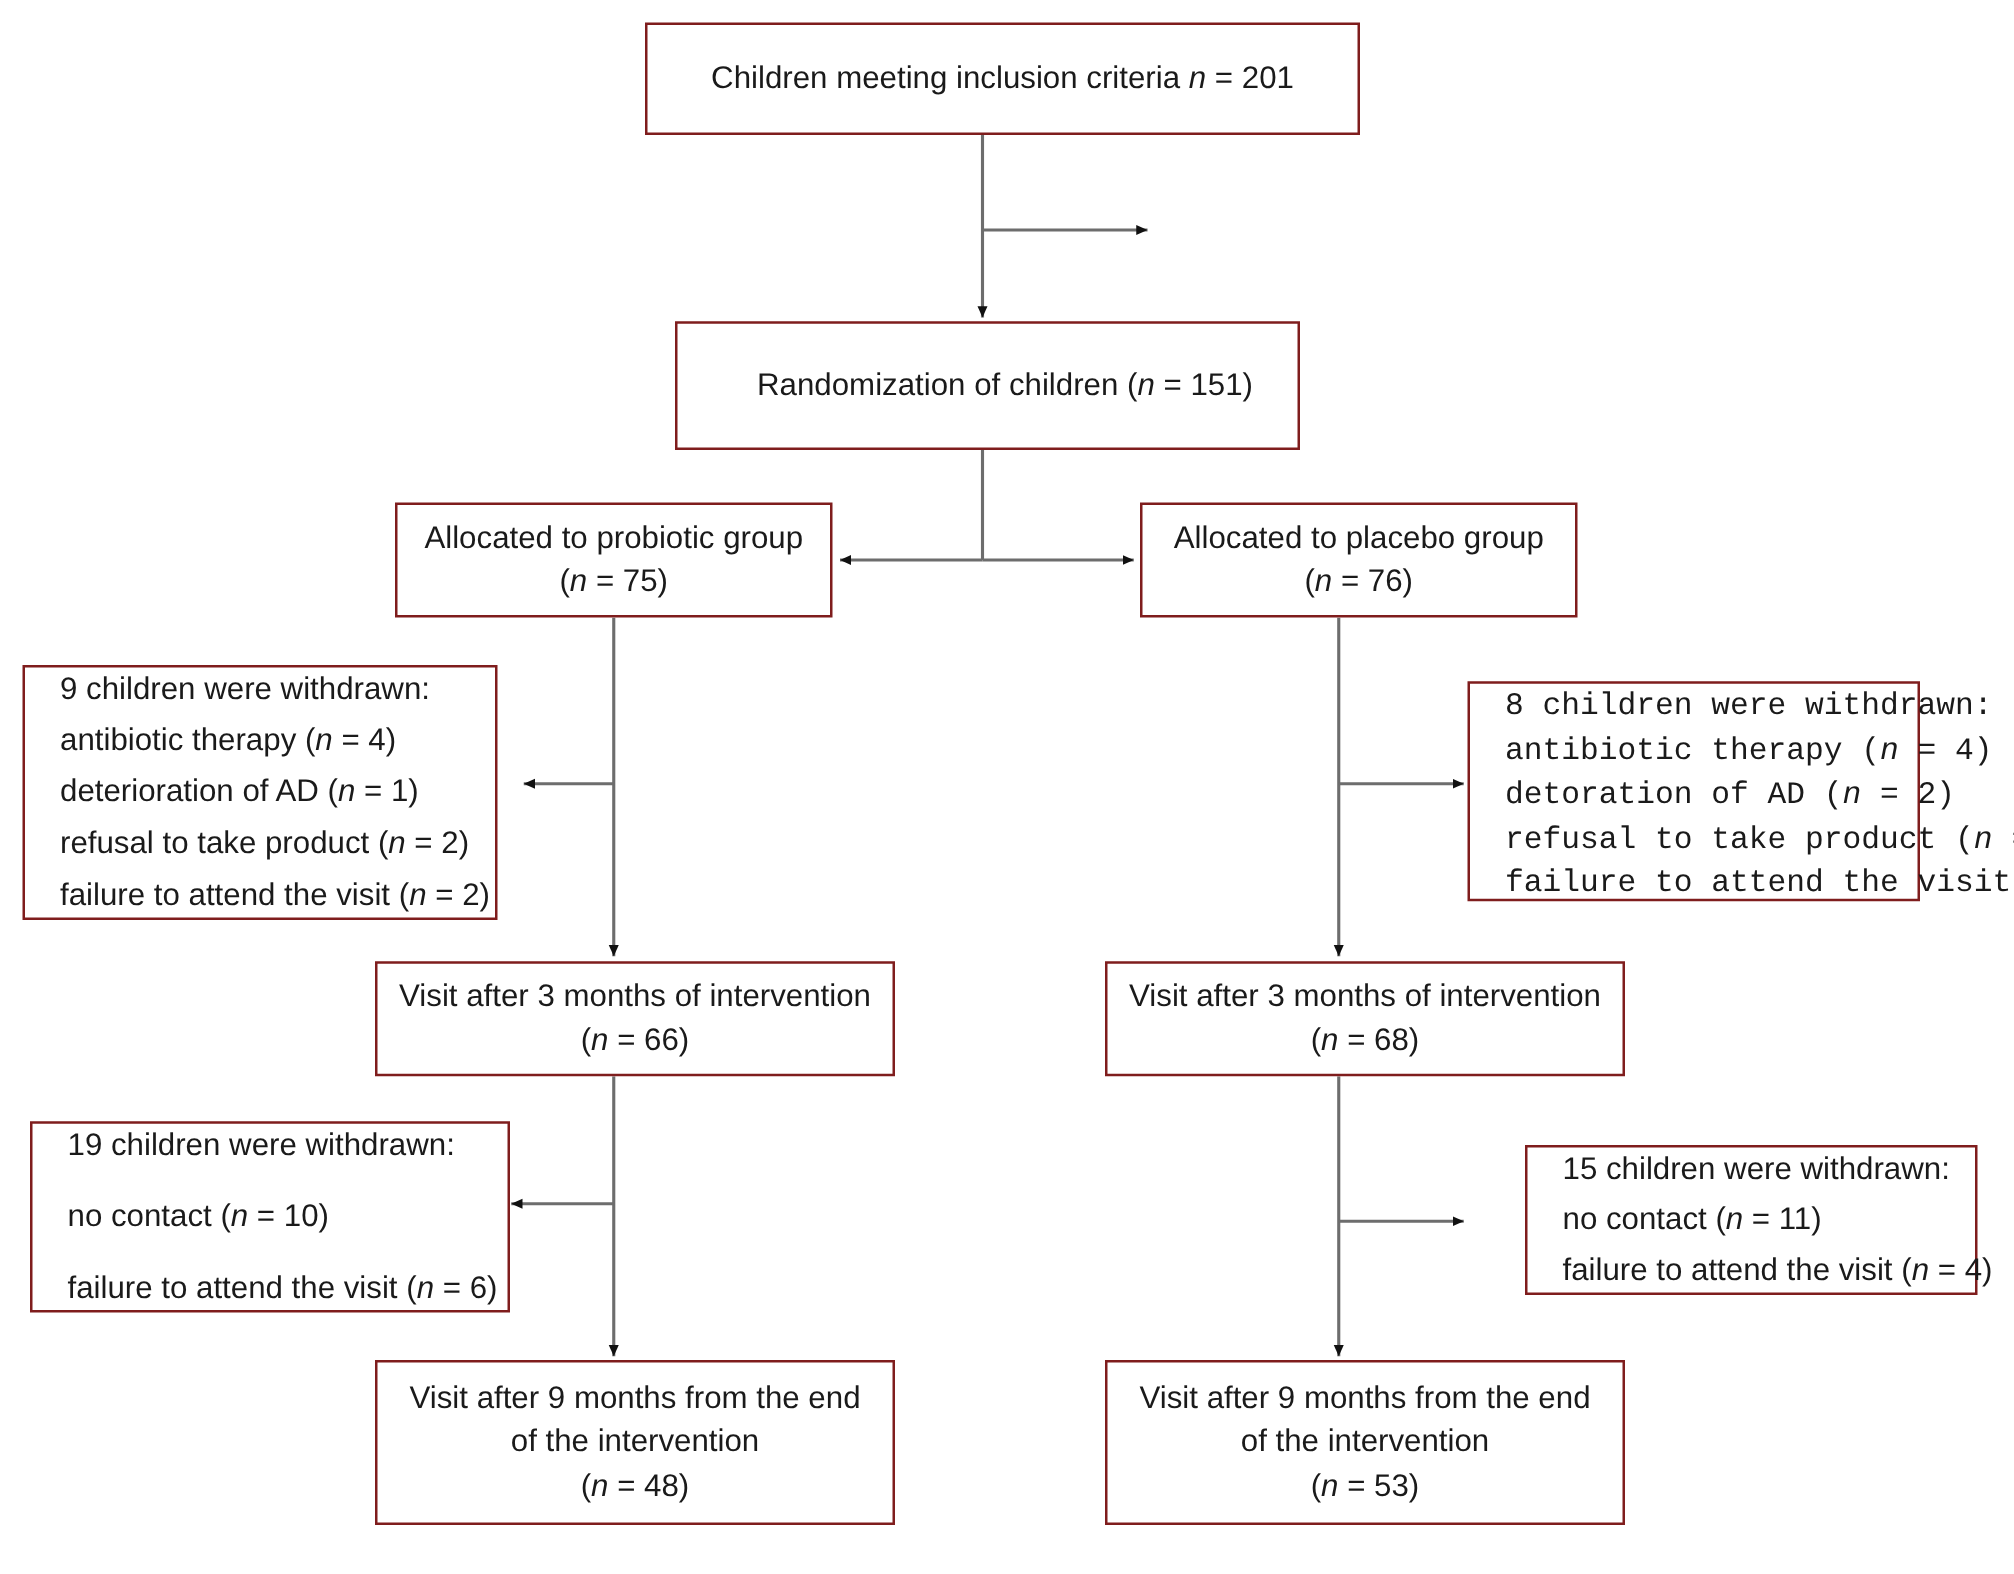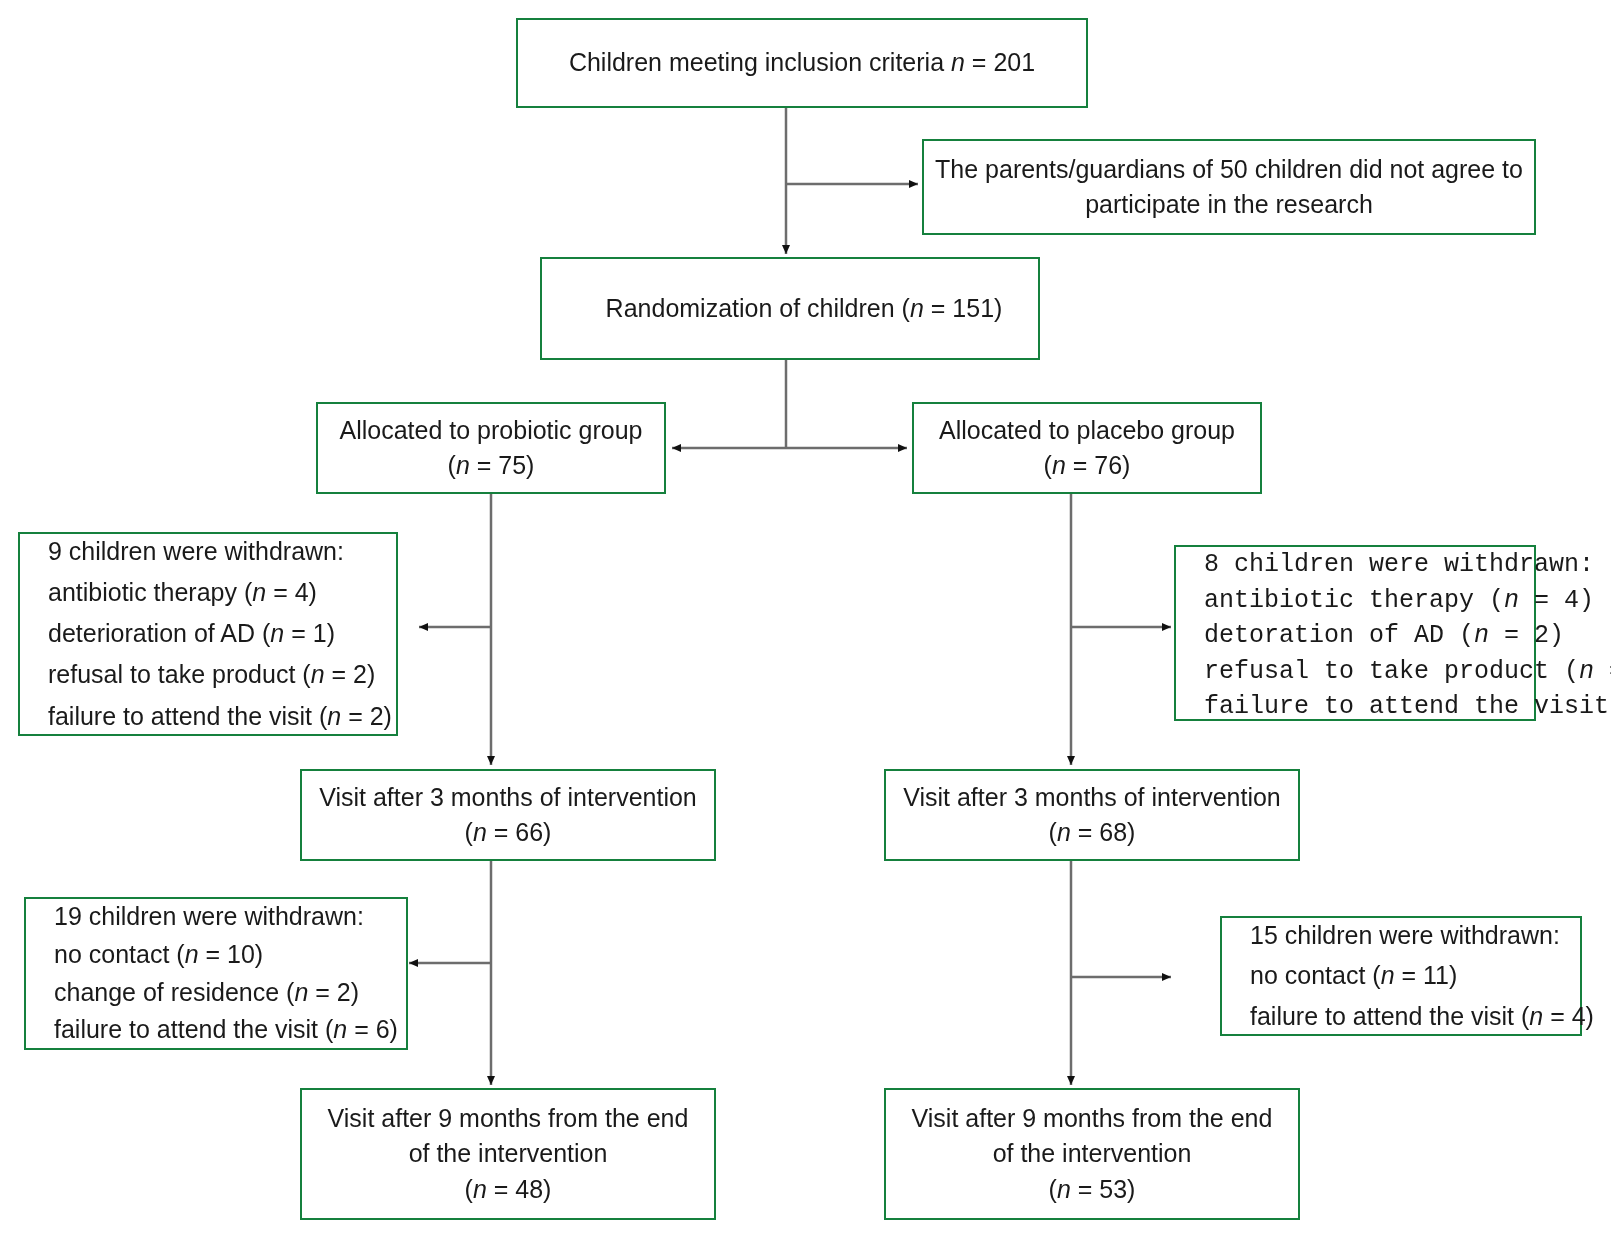--- a/index.html
+++ b/index.html
@@ -20,21 +20,21 @@
     position: absolute;
     left: 0;
     top: 0;
     width: 1611px;
     height: 1259px;
     pointer-events: none;
   }
   .node {
     position: absolute;
     box-sizing: border-box;
-    border: 2px solid #15803d;
+    border: 2px solid #7f1d1d;
     background: #ffffff;
     display: flex;
     flex-direction: column;
     justify-content: center;
     color: #1a1a1a;
     font-size: 25px;
     line-height: 1.42;
     z-index: 2;
   }
   .node.centered {
@@ -100,24 +100,20 @@
       <line x1="1071" y1="861" x2="1071" y2="1085" marker-end="url(#arrow-d)"></line>
 
       <line x1="1071" y1="977" x2="1171" y2="977" marker-end="url(#arrow-r)"></line>
     </g>
   </svg>
 
   <div class="node centered" style="left:516px; top:18px; width:572px; height:90px;">
     <div class="line">Children meeting inclusion criteria  <em>n</em> = 201</div>
   </div>
 
-  <div class="node centered" style="left:922px; top:139px; width:614px; height:96px;">
-    <div class="line">The parents/guardians of 50 children did not agree to</div>
-    <div class="line">participate in the research</div>
-  </div>
 
   <div class="node centered" style="left:540px; top:257px; width:500px; height:103px;padding-left:28px;">
     <div class="line">Randomization of children (<em>n</em> = 151)</div>
   </div>
 
   <div class="node centered" style="left:316px; top:402px; width:350px; height:92px;">
     <div class="line">Allocated to probiotic group</div>
     <div class="line">(<em>n</em> = 75)</div>
   </div>
 
@@ -148,21 +144,20 @@
   </div>
 
   <div class="node centered" style="left:884px; top:769px; width:416px; height:92px;">
     <div class="line">Visit after 3 months of intervention</div>
     <div class="line">(<em>n</em> = 68)</div>
   </div>
 
   <div class="node listed" style="left:24px; top:897px; width:384px; height:153px;">
     <div class="line">19 children were withdrawn:</div>
     <div class="line">no contact (<em>n</em> = 10)</div>
-    <div class="line">change of residence (<em>n</em> = 2)</div>
     <div class="line">failure to attend the visit (<em>n</em> = 6)</div>
   </div>
 
   <div class="node listed" style="left:1220px; top:916px; width:362px; height:120px;">
     <div class="line">15 children were withdrawn:</div>
     <div class="line">no contact (<em>n</em> = 11)</div>
     <div class="line">failure to attend the visit (<em>n</em> = 4)</div>
   </div>
 
   <div class="node centered" style="left:300px; top:1088px; width:416px; height:132px;">

